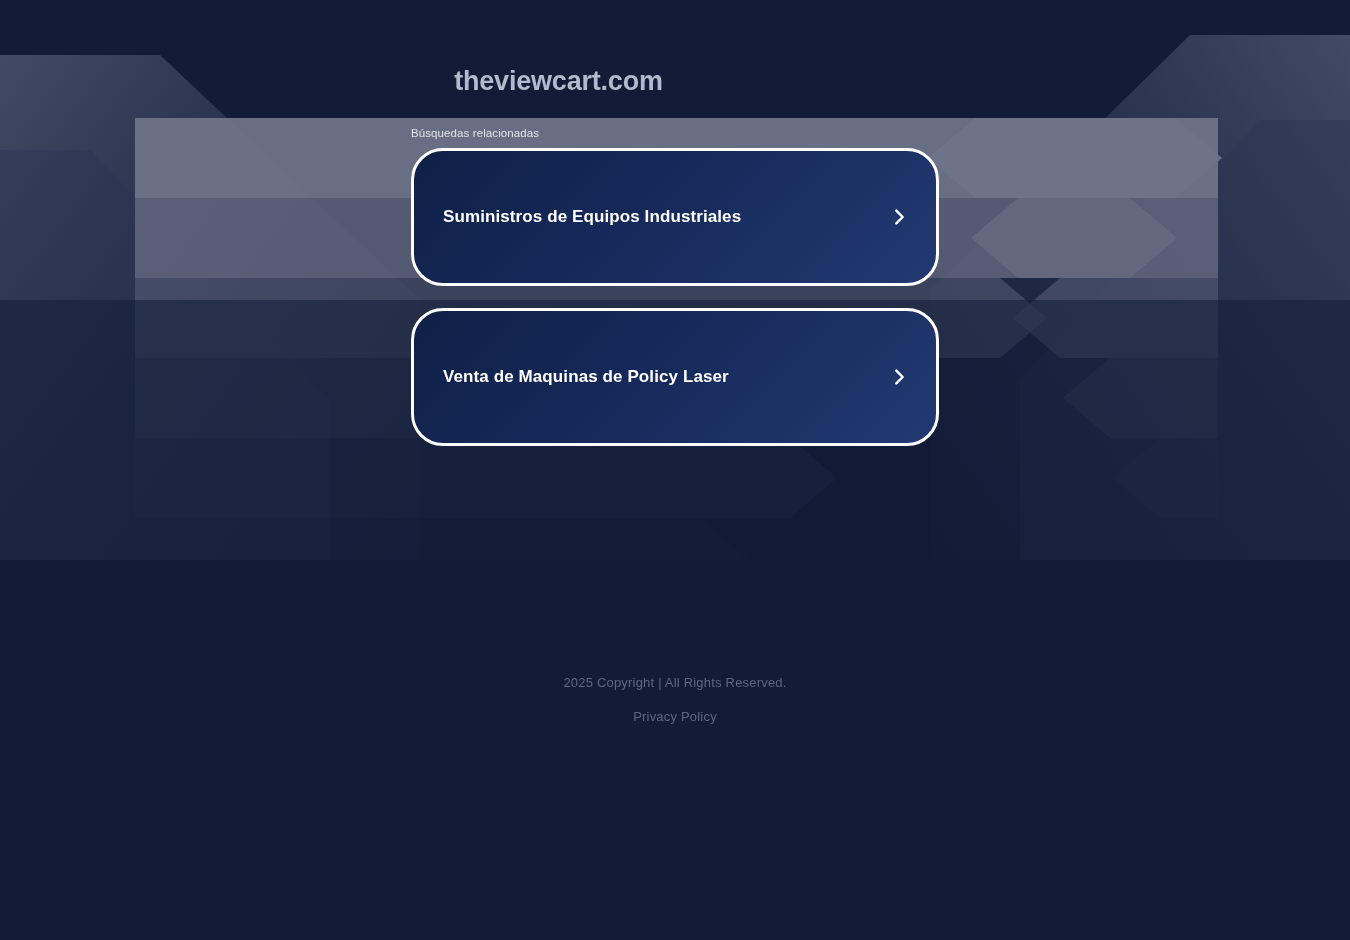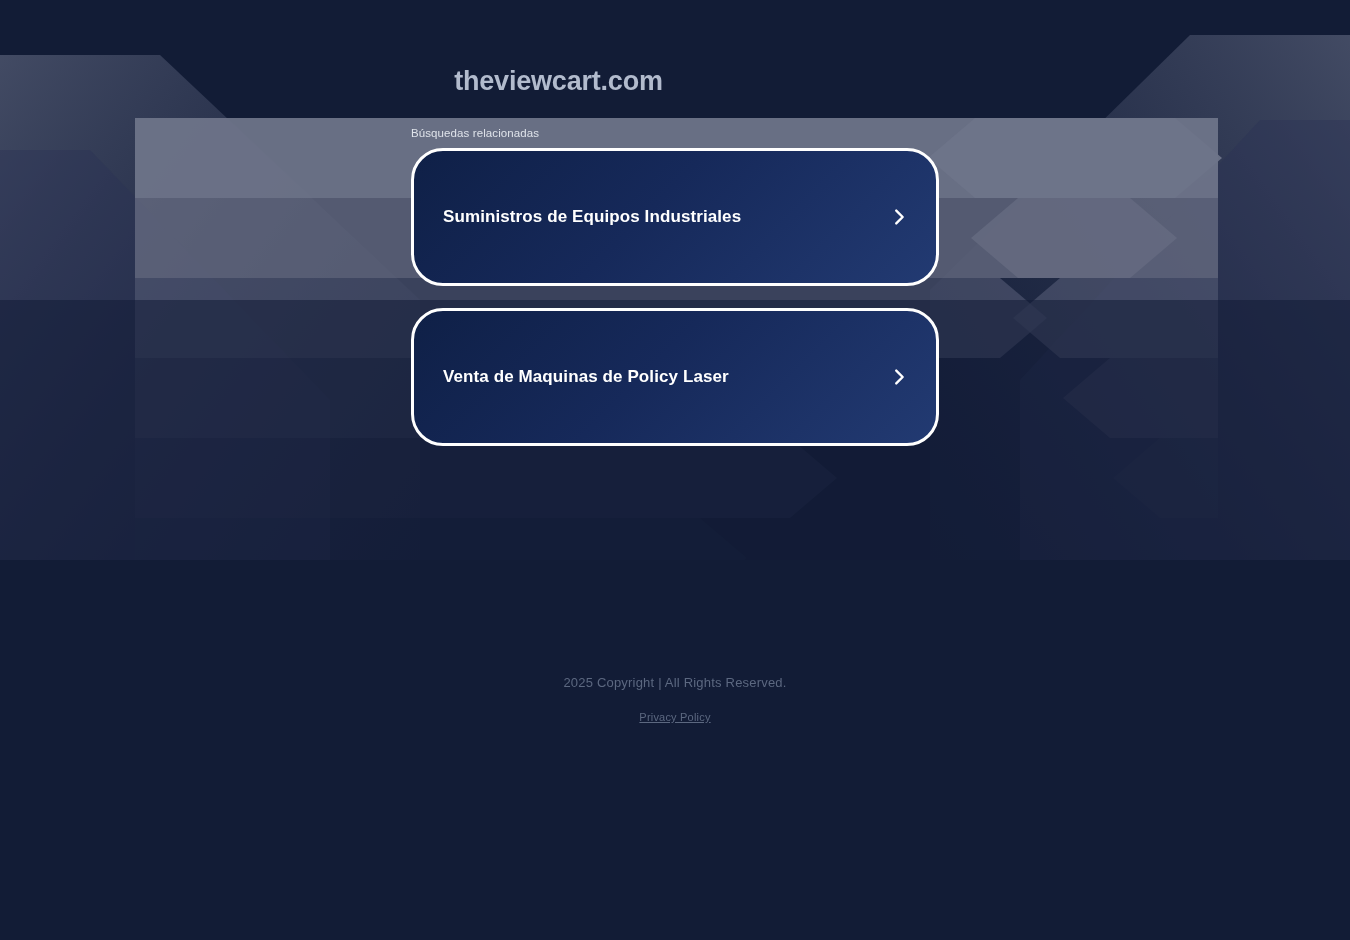--- a/index.html
+++ b/index.html
@@ -98,23 +98,22 @@
   }
   .copyright {
     font-size: 13px;
     color: #5c6880;
     letter-spacing: 0.2px;
   }
   .privacy-wrap {
     margin-top: 17px;
   }
   .privacy-link {
-    font-size: 11px;
+    font-size: 13px;
     color: #5c6880;
-    text-decoration: underline;
     letter-spacing: 0.2px;
     cursor: pointer;
   }
 </style>
 </head>
 <body>
 
 <svg id="bg-art" viewBox="0 0 1350 940" preserveAspectRatio="none" aria-hidden="true">
   <defs>
     <linearGradient id="diagL" x1="0" y1="0" x2="1" y2="1">

